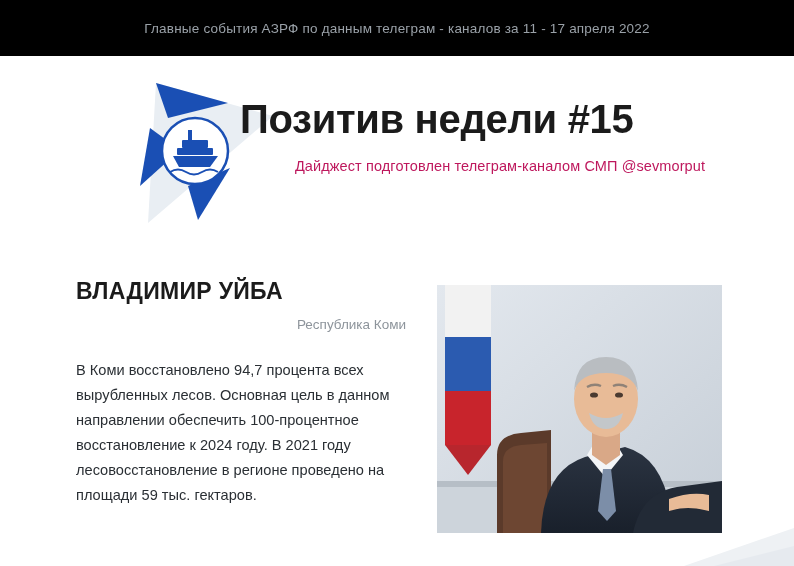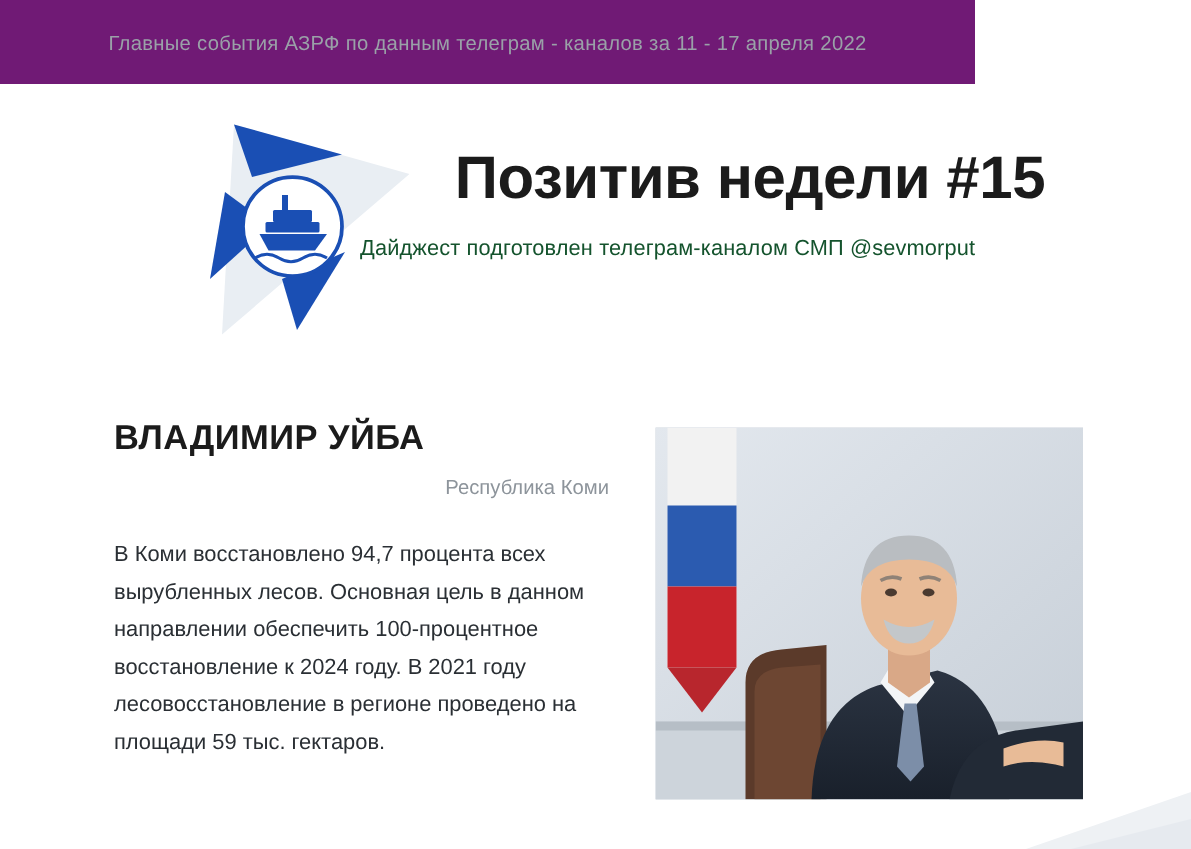--- a/index.html
+++ b/index.html
@@ -13,23 +13,23 @@
     font-family: "Liberation Sans", sans-serif;
     overflow: hidden;
     position: relative;
   }
 
   
   .top-banner {
     position: absolute;
     top: 0;
     left: 0;
-    width: 650px;
+    width: 794px;
     height: 56px;
-    background: #701a75;
+    background: #000000;
     display: flex;
     align-items: center;
     justify-content: center;
   }
   .top-banner .banner-text {
     font-size: 13.5px;
     color: #9aa1a8;
     letter-spacing: 0.2px;
     white-space: nowrap;
   }
@@ -58,27 +58,27 @@
     top: 38px;
     width: 520px;
   }
   .main-title {
     font-size: 40px;
     font-weight: bold;
     color: #1b1b1b;
     letter-spacing: -0.3px;
     line-height: 1.05;
     margin: 0;
-    text-align: center;
   }
   .sub-title {
     margin: 18px 0 0 0;
     font-size: 14.5px;
-    color: #14532d;
+    color: #be185d;
     letter-spacing: 0.1px;
+    text-align: center;
   }
 
   
   .article {
     position: absolute;
     left: 0;
     top: 258px;
     width: 634px;
     height: 290px;
   }

